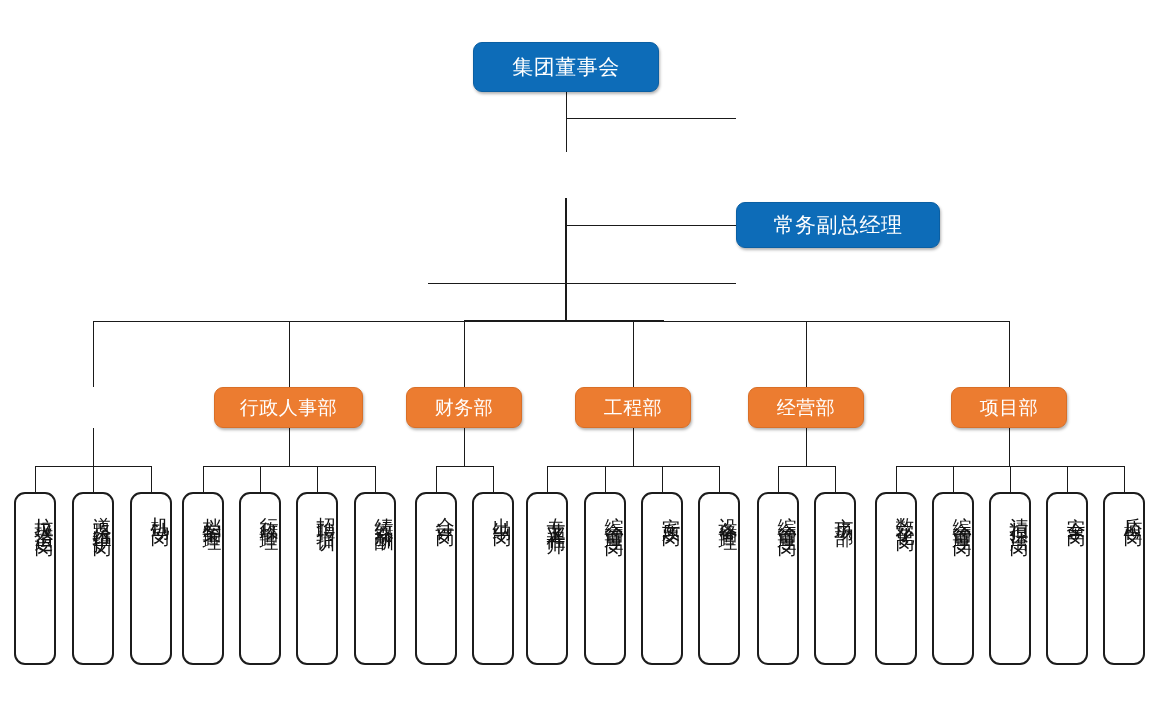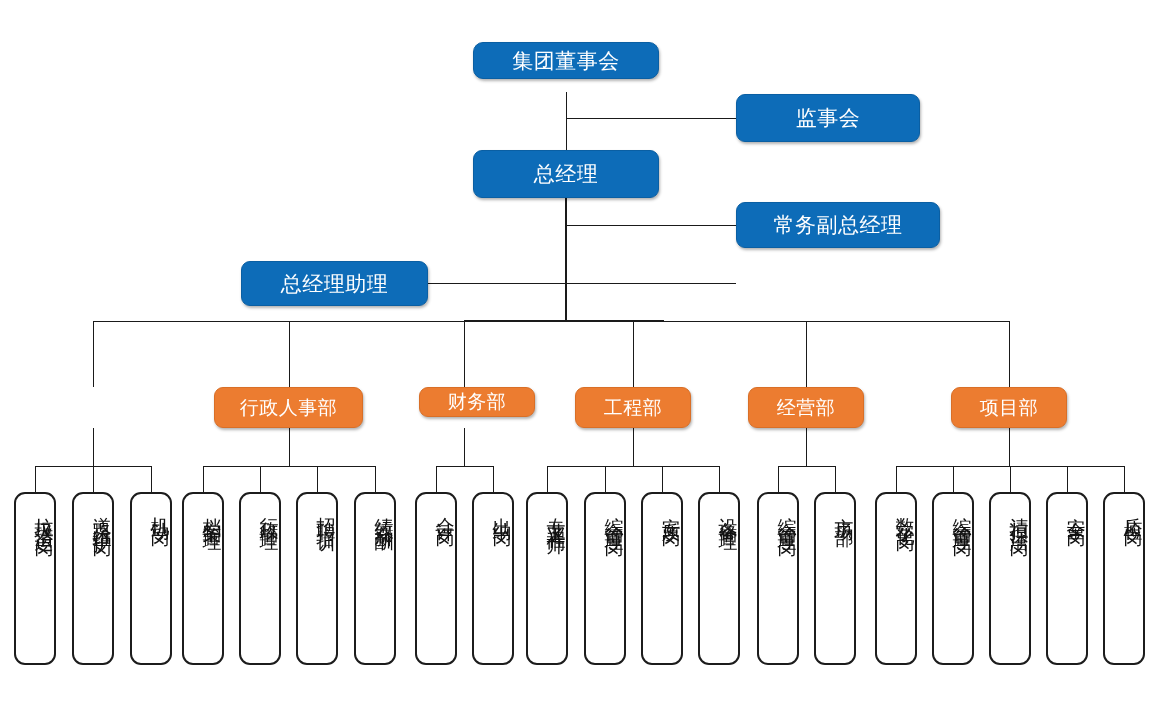--- a/index.html
+++ b/index.html
@@ -131,47 +131,38 @@
   <div class="line-v" style="left:662px; top:466px; height:26px;"></div>
   <div class="line-v" style="left:719px; top:466px; height:26px;"></div>
   <div class="line-v" style="left:778px; top:466px; height:26px;"></div>
   <div class="line-v" style="left:835px; top:466px; height:26px;"></div>
   <div class="line-v" style="left:896px; top:466px; height:26px;"></div>
   <div class="line-v" style="left:953px; top:466px; height:26px;"></div>
   <div class="line-v" style="left:1010px;top:466px; height:26px;"></div>
   <div class="line-v" style="left:1067px;top:466px; height:26px;"></div>
   <div class="line-v" style="left:1124px;top:466px; height:26px;"></div>
 
-  <div class="node blue" style="left:473px; top:42px; width:186px; height:37px;border-radius:10px;">
+  <div class="node blue" style="left:473px; top:42px; width:186px; height:50px;">
     <span>集团董事会</span>
   </div>
 
-  <div class="node blue" style="left:736px; top:94px; width:184px; height:48px;">
-    <span>监事会</span>
-  </div>
-
-  <div class="node blue" style="left:473px; top:150px; width:186px; height:48px;">
-    <span>总经理</span>
-  </div>
+
 
   <div class="node blue" style="left:736px; top:202px; width:204px; height:46px;">
     <span>常务副总经理</span>
   </div>
 
 
-  <div class="node blue" style="left:241px; top:261px; width:187px; height:45px;">
-    <span>总经理助理</span>
-  </div>
 
 
   <div class="node orange" style="left:214px; top:387px; width:149px; height:41px;">
     <span>行政人事部</span>
   </div>
 
-  <div class="node orange" style="left:406px; top:387px; width:116px; height:30px;margin-left:13px;">
+  <div class="node orange" style="left:406px; top:387px; width:116px; height:41px;">
     <span>财务部</span>
   </div>
 
   <div class="node orange" style="left:575px; top:387px; width:116px; height:41px;">
     <span>工程部</span>
   </div>
 
   <div class="node orange" style="left:748px; top:387px; width:116px; height:41px;">
     <span>经营部</span>
   </div>

